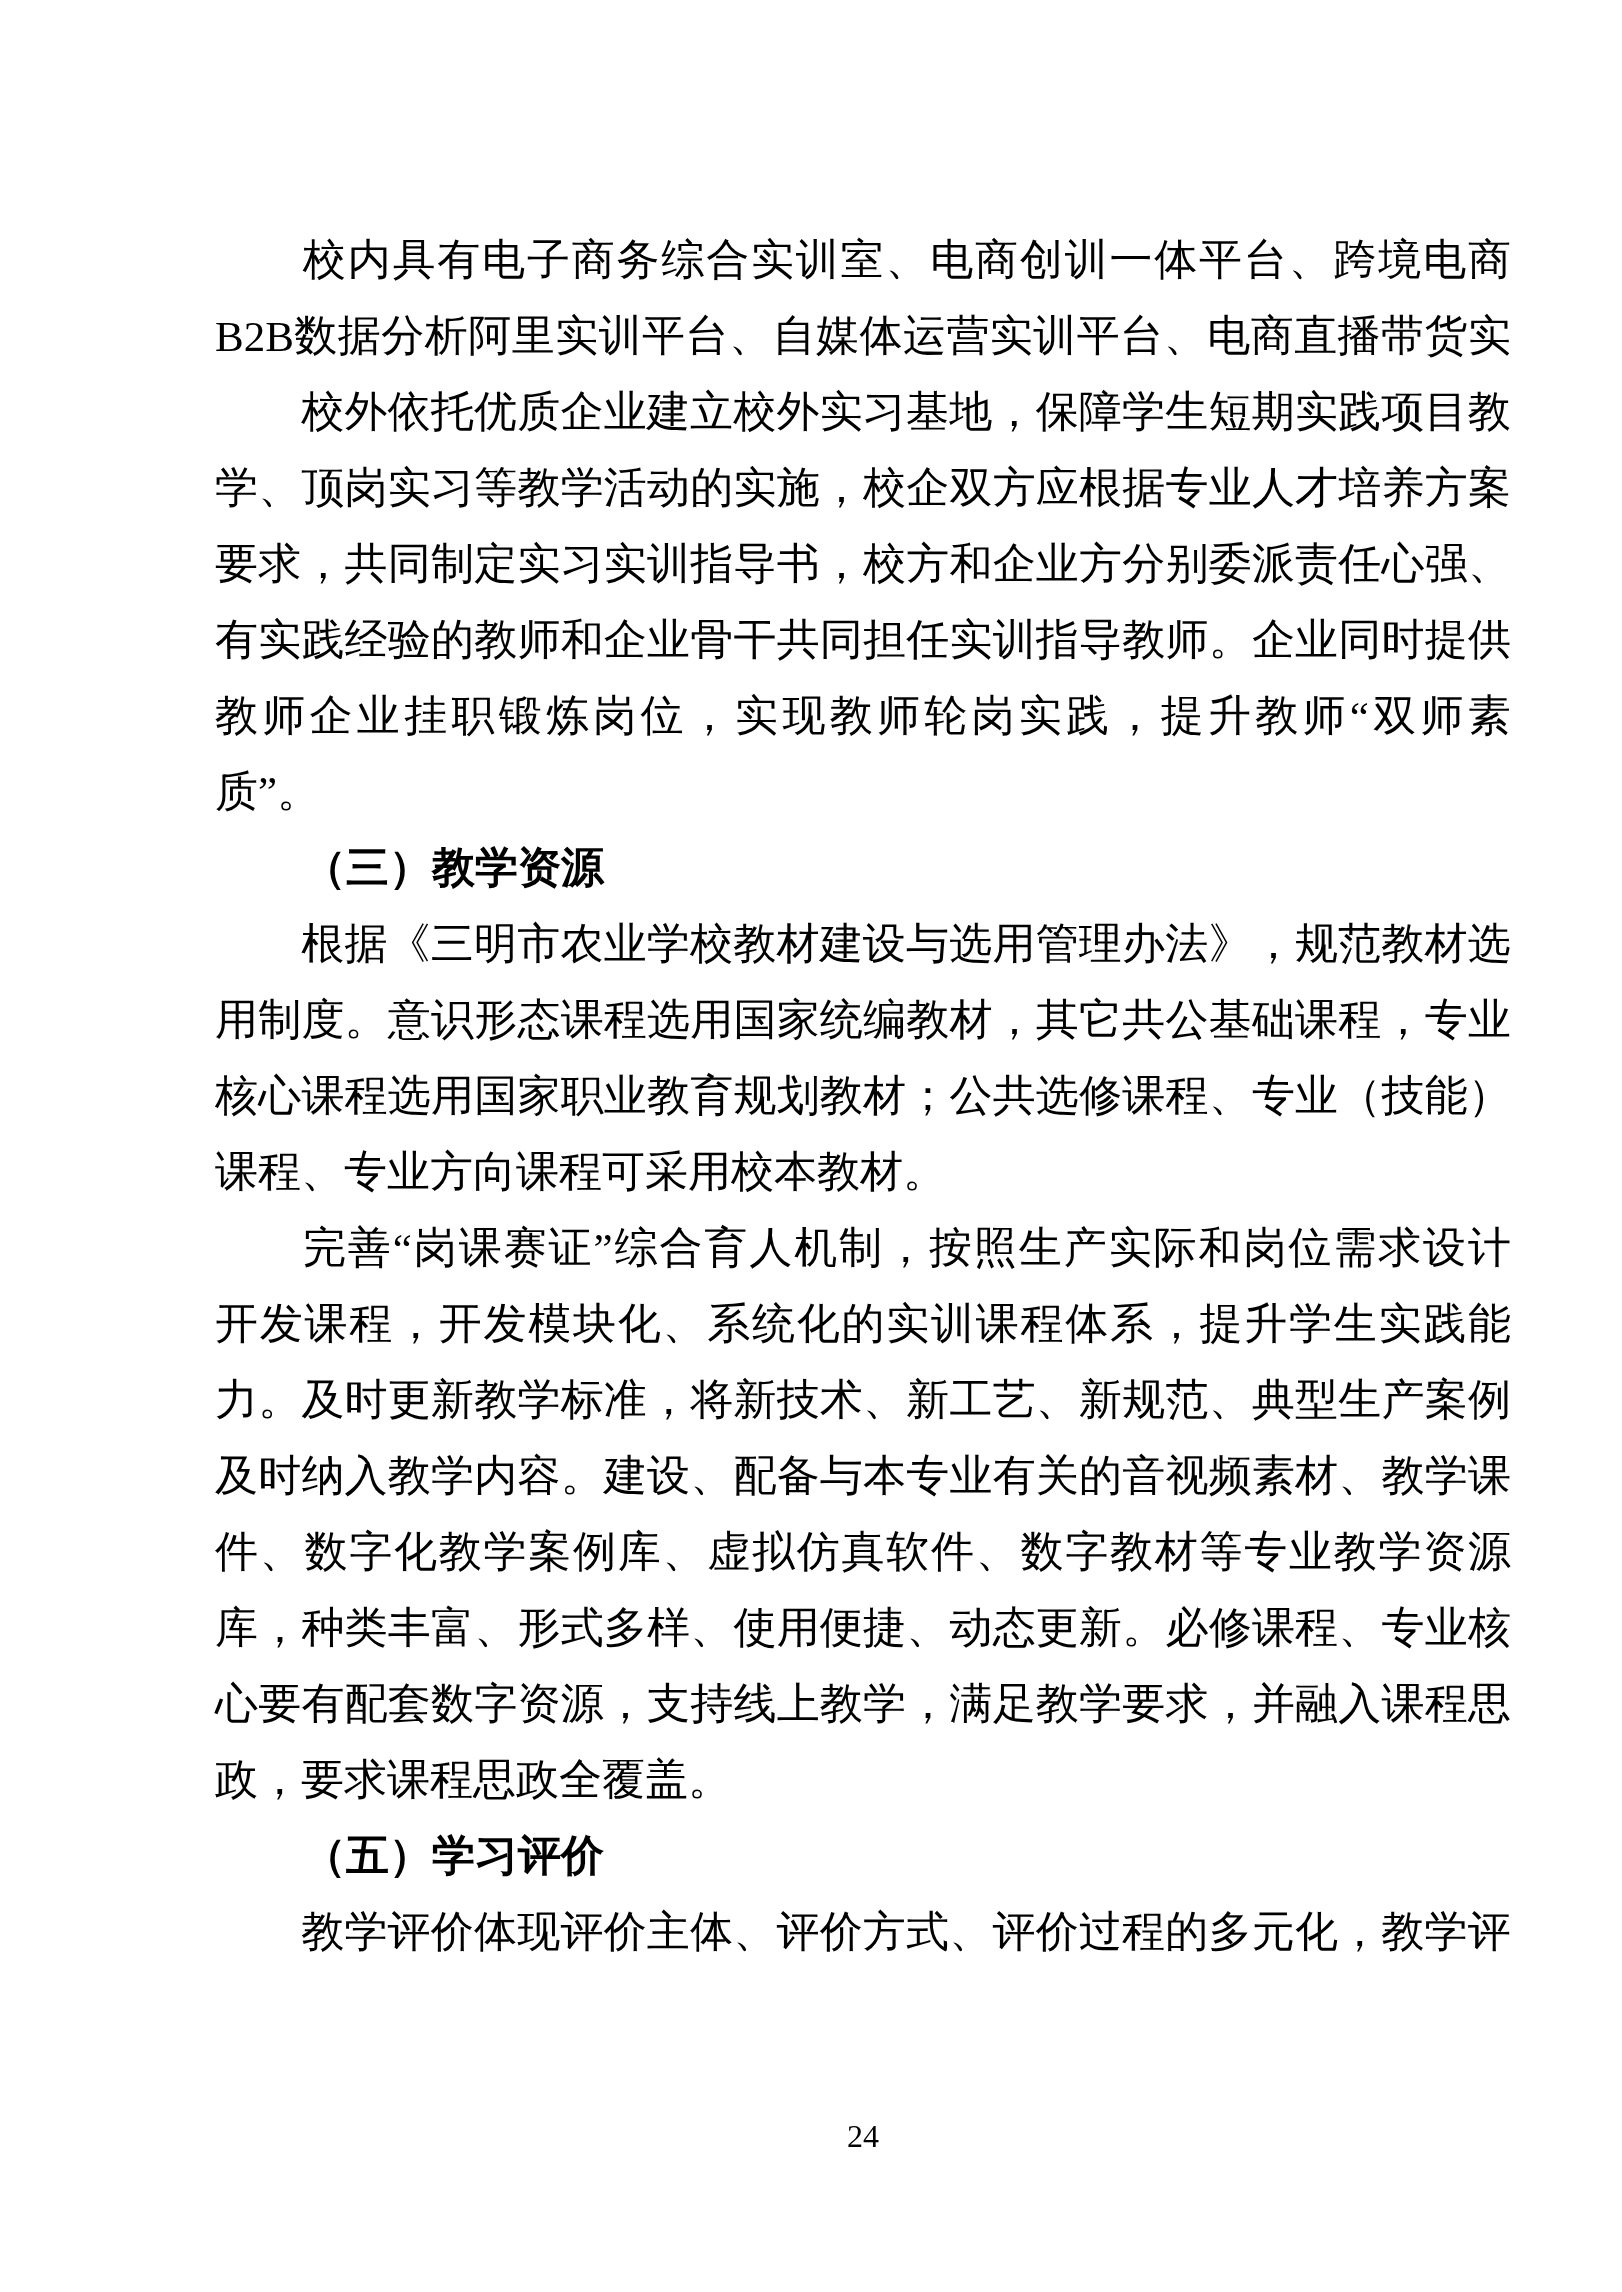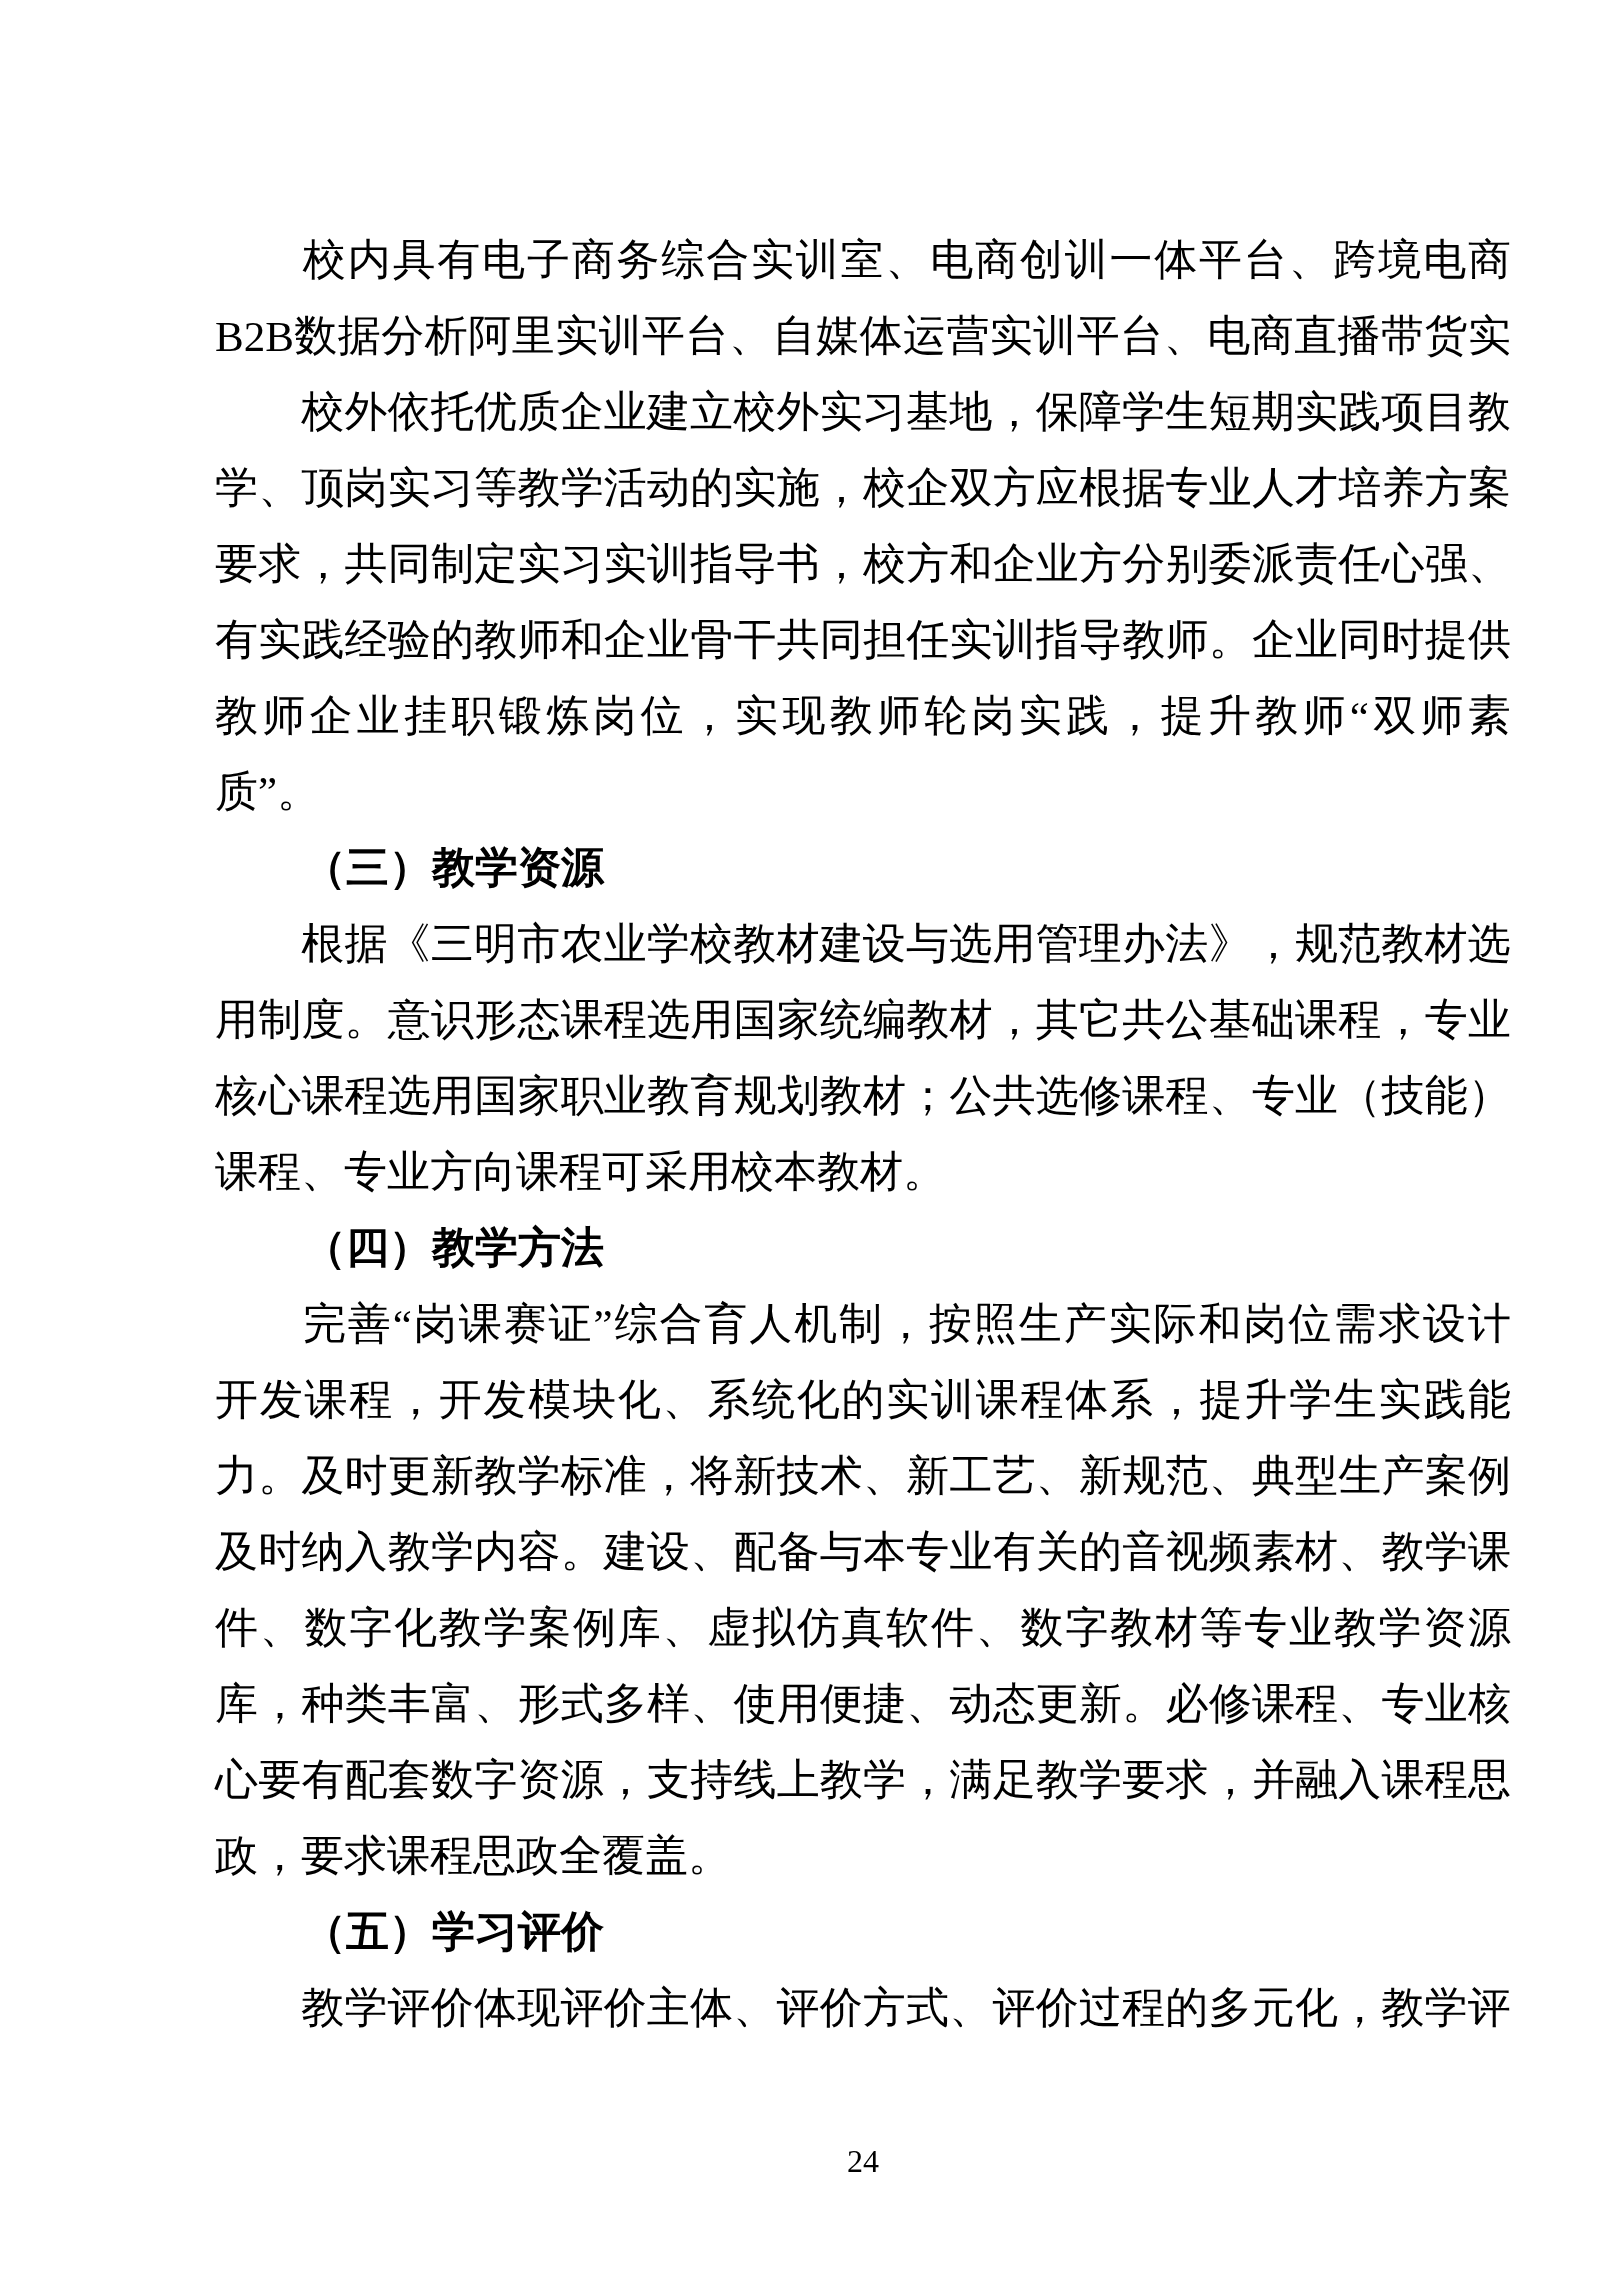--- a/index.html
+++ b/index.html
@@ -58,21 +58,20 @@
   }
   .page-number {
     position: absolute;
     left: 215px;
     top: 2117px;
     width: 1296px;
     text-align: center;
     font-size: 32px;
     line-height: 39px;
     color: #000000;
-    margin-top: 25px;
   }
 </style>
 </head>
 <body>
 
 <div class="page">
   <div class="text-block">
       <div class="line full">
         <span class="spacer"></span>
         <span>校</span>
@@ -382,21 +381,20 @@
         <span>程</span>
         <span>、</span>
         <span>专</span>
         <span>业</span>
         <span>（</span>
         <span>技</span>
         <span>能</span>
         <span>）</span>
       </div>
       <div class="line end">课程、专业方向课程可采用校本教材。</div>
-      <div class="line heading">（四）教学方法</div>
       <div class="line full">
         <span class="spacer"></span>
         <span>完</span>
         <span>善</span>
         <span>“</span>
         <span>岗</span>
         <span>课</span>
         <span>赛</span>
         <span>证</span>
         <span>”</span>

